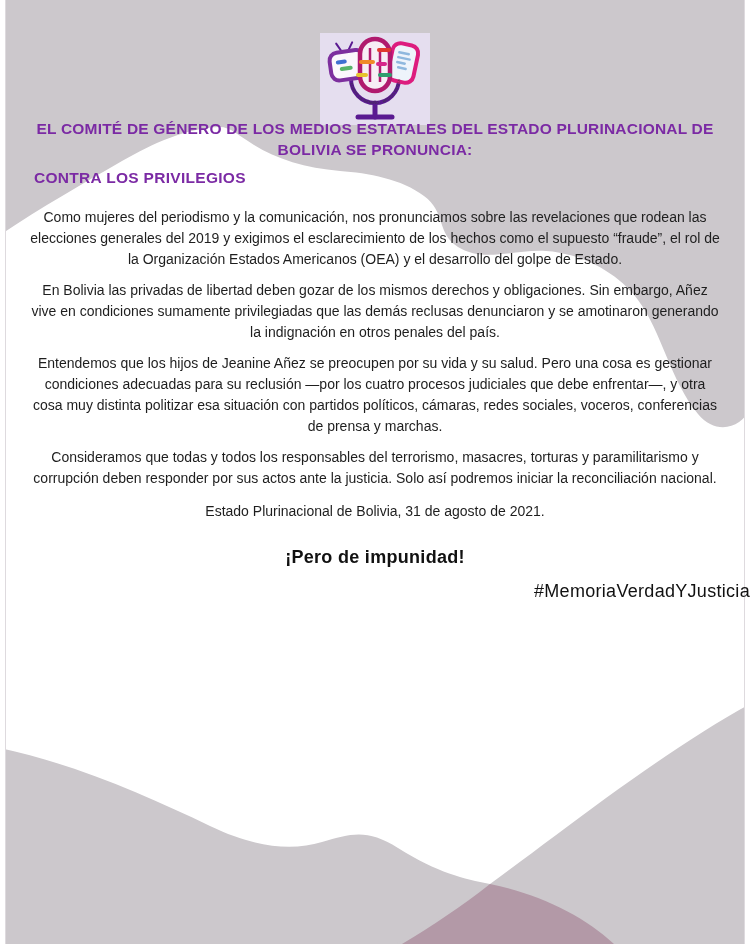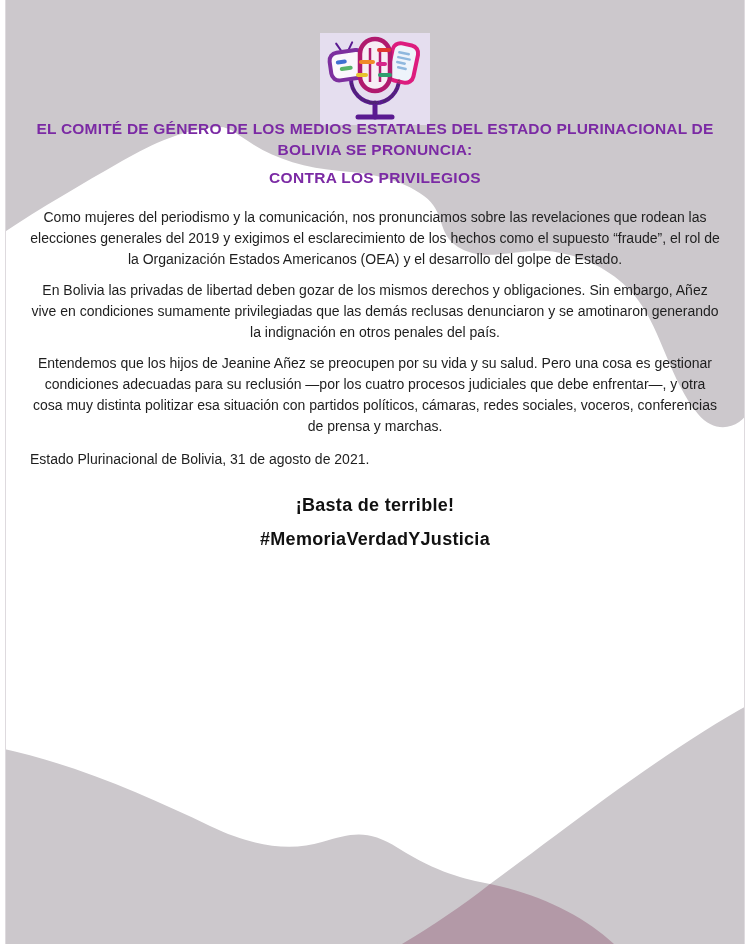--- a/index.html
+++ b/index.html
@@ -13,40 +13,40 @@
     background:#e5deef; display:flex; align-items:center; justify-content:center;
   }
   .logo-box svg { width:110px; height:92px; display:block; }
   .content { position:absolute; left:0; top:0; right:0; }
   .doc-title {
     margin:118px 34px 0; text-align:center;
     color:#7b2aa4; font-weight:bold; font-size:15.5px; line-height:21px;
     letter-spacing:0.2px;
   }
   .doc-subtitle {
-    margin:7px 34px 0; text-align:center;
+    margin:7px 34px 0; 
     color:#7b2aa4; font-weight:bold; font-size:15.5px; line-height:21px;
     letter-spacing:0.3px;
   }
   .doc-par {
     margin:10px auto 0; max-width:690px; text-align:center;
     color:#1e1e1e; font-size:14px; line-height:21px;
   }
   .doc-date {
-    margin:12px auto 0; max-width:690px; text-align:left;
+    margin:12px auto 0; max-width:690px; text-align:center;
     color:#1e1e1e; font-size:14px; line-height:21px;
   }
   .doc-slogan {
     margin:24px auto 0; text-align:center;
     color:#111; font-weight:bold; font-size:18px; line-height:22px;
     letter-spacing:0.3px;
   }
   .doc-hashtag {
-    margin:12px auto 0; text-align:center;
-    color:#111; font-weight:bold; font-size:18px; line-height:22px;
+    margin:12px auto 0; text-align:right;
+    color:#111; font-weight:normal; font-size:18px; line-height:22px;
     letter-spacing:0.3px;
   }
   .edge-strip { position:absolute; top:0; bottom:0; background:#ffffff; }
   .edge-strip.left  { left:0;  width:5px; border-right:1px solid #dedade; }
   .edge-strip.right { right:0; width:5px; border-left:1px solid #dedade; }
 </style>
 </head>
 <body>
 
 <div class="page">
@@ -136,18 +136,19 @@
       </text>
     </svg>
   </div>
 
   <div class="content">
     <div class="doc-title">EL COMITÉ DE GÉNERO DE LOS MEDIOS ESTATALES DEL ESTADO PLURINACIONAL DE BOLIVIA SE PRONUNCIA:</div>
     <div class="doc-subtitle">CONTRA LOS PRIVILEGIOS</div>
     <p class="doc-par" style="margin-top:19px">Como mujeres del periodismo y la comunicación, nos pronunciamos sobre las revelaciones que rodean las elecciones generales del 2019 y exigimos el esclarecimiento de los hechos como el supuesto “fraude”, el rol de la Organización Estados Americanos (OEA) y el desarrollo del golpe de Estado.</p>
     <p class="doc-par">En Bolivia las privadas de libertad deben gozar de los mismos derechos y obligaciones. Sin embargo, Añez vive en condiciones sumamente privilegiadas que las demás reclusas denunciaron y se amotinaron generando la indignación en otros penales del país.</p>
     <p class="doc-par">Entendemos que los hijos de Jeanine Añez se preocupen por su vida y su salud. Pero una cosa es gestionar condiciones adecuadas para su reclusión —por los cuatro procesos judiciales que debe enfrentar—, y otra cosa muy distinta politizar esa situación con partidos políticos, cámaras, redes sociales, voceros, conferencias de prensa y marchas.</p>
+    <p class="doc-par">Consideramos que todas y todos los responsables del terrorismo, masacres, torturas y paramilitarismo y corrupción deben responder por sus actos ante la justicia. Solo así podremos iniciar la reconciliación nacional.</p>
     <div class="doc-date">Estado Plurinacional de Bolivia, 31 de agosto de 2021.</div>
-    <div class="doc-slogan">¡Basta de terrible!</div>
+    <div class="doc-slogan">¡Pero de impunidad!</div>
     <div class="doc-hashtag">#MemoriaVerdadYJusticia</div>
   </div>
 
 </div>
 
 </body></html>

